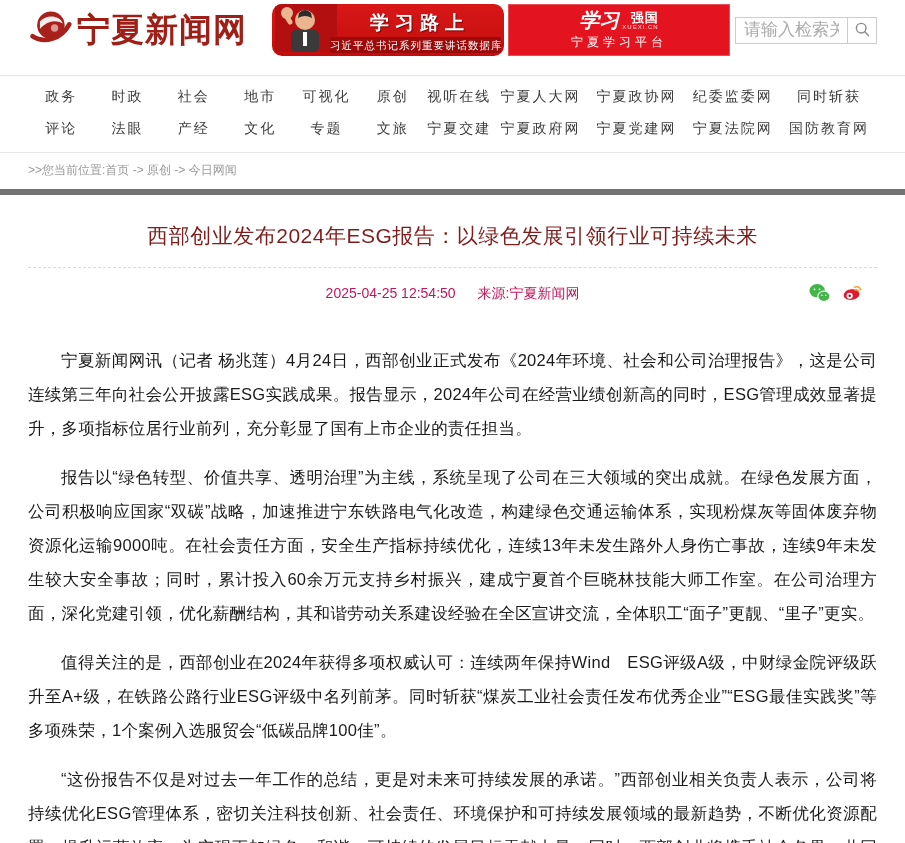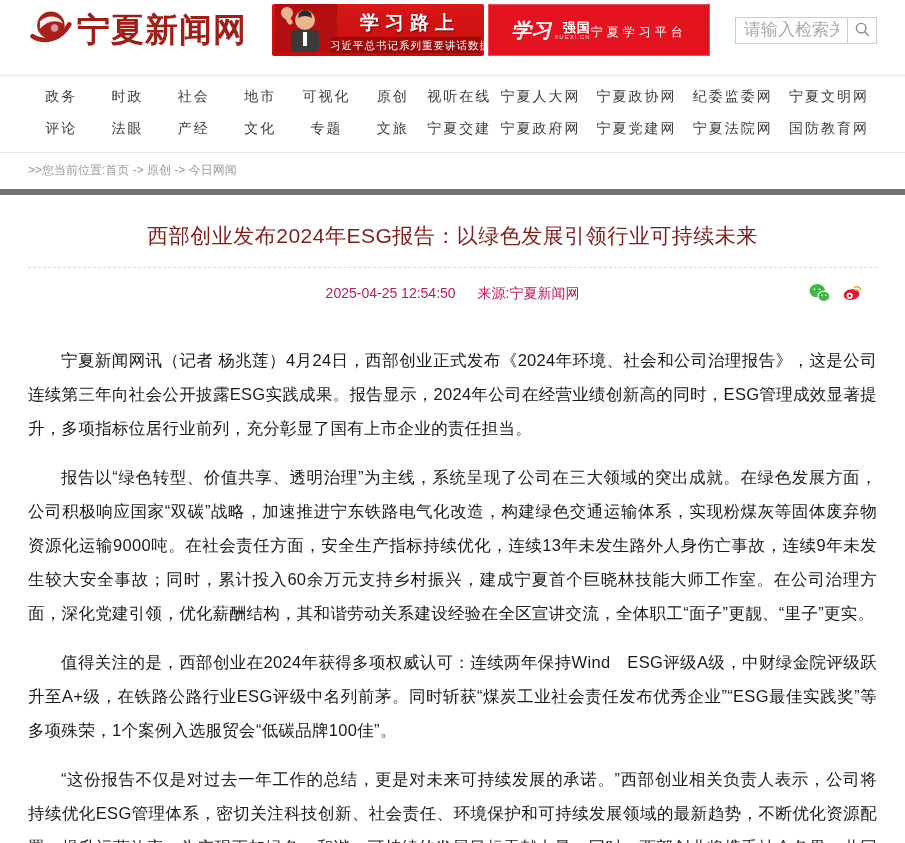--- a/index.html
+++ b/index.html
@@ -23,24 +23,24 @@
   .logo-text {
     font-family: "Liberation Serif", serif;
     font-weight: bold;
     font-size: 33px;
     color: #9e1f18;
     letter-spacing: 1px;
     white-space: nowrap;
   }
   .banner { height: 52px; position: relative; overflow: hidden; cursor: pointer; flex: none; }
   .banner-road {
-    width: 212px;
+    width: 232px;
     margin-left: 6px;
     background: linear-gradient(180deg, #d91717 0%, #c30d0d 100%);
-    border-radius: 2px;
+    border-radius: 10px;
   }
   .banner-road .person { position: absolute; left: 3px; bottom: 0; }
   .banner-road .b-title {
     margin: 6px 8px 0 72px;
     text-align: center;
     color: #fff;
     font-weight: bold;
     font-size: 19px;
     letter-spacing: 6px;
     text-shadow: 1px 1px 1px #7a0606;
@@ -55,21 +55,21 @@
     text-align: center;
     letter-spacing: 1px;
     border-radius: 2px;
     white-space: nowrap;
   }
   .banner-qg {
     width: 222px;
     margin-left: 4px;
     background: #e31420;
     box-shadow: inset 0 0 0 1px rgba(255,255,255,0.25);
-    display: flex; align-items: center; justify-content: center;
+    display: flex; flex-direction: column; align-items: center; justify-content: center;
     color: #fff;
   }
   .banner-qg .qg-line1 { display: flex; align-items: flex-end; gap: 3px; }
   .banner-qg .qg-script {
     font-family: "Liberation Serif", serif;
     font-style: italic; font-weight: bold;
     font-size: 20px; line-height: 20px;
   }
   .banner-qg .qg-box { display: flex; flex-direction: column; align-items: flex-end; }
   .banner-qg .qg-guo { font-weight: bold; font-size: 13px; line-height: 13px; letter-spacing: 1px; }
@@ -203,21 +203,21 @@
     <span class="nav-item">政务</span>
     <span class="nav-item">时政</span>
     <span class="nav-item">社会</span>
     <span class="nav-item">地市</span>
     <span class="nav-item">可视化</span>
     <span class="nav-item">原创</span>
     <span class="nav-item">视听在线</span>
     <span class="nav-item">宁夏人大网</span>
     <span class="nav-item">宁夏政协网</span>
     <span class="nav-item">纪委监委网</span>
-    <span class="nav-item">宁夏文明网</span>
+    <span class="nav-item">同时斩获</span>
   </div>
   <div class="nav-row">
     <span class="nav-item">评论</span>
     <span class="nav-item">法眼</span>
     <span class="nav-item">产经</span>
     <span class="nav-item">文化</span>
     <span class="nav-item">专题</span>
     <span class="nav-item">文旅</span>
     <span class="nav-item">宁夏交建</span>
     <span class="nav-item">宁夏政府网</span>

